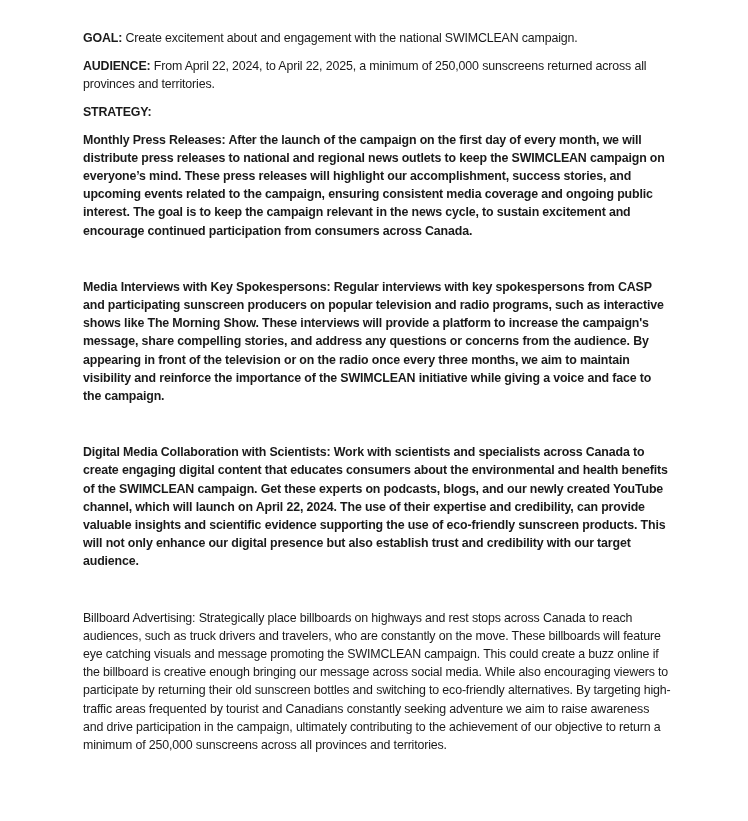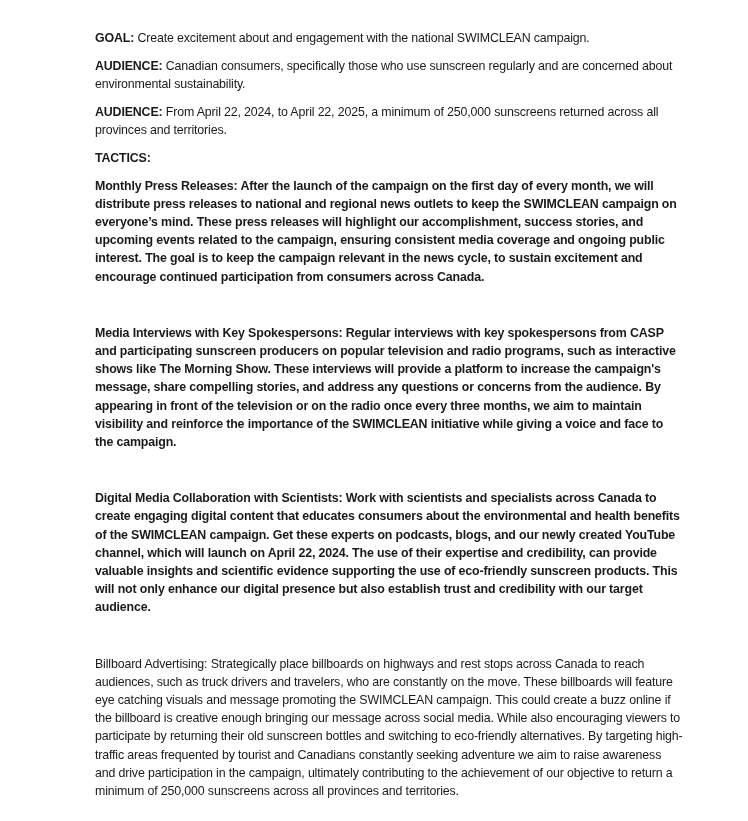--- a/index.html
+++ b/index.html
@@ -10,45 +10,44 @@
     body {
       width: 748px;
       height: 821px;
       overflow: hidden;
       position: relative;
       font-family: "Liberation Sans", sans-serif;
       color: #1a1a1a;
     }
     .doc {
       position: absolute;
-      left: 95px;
+      left: 83px;
       top: 29px;
       width: 588px;
       font-size: 12.4px;
       line-height: 18.2px;
       letter-spacing: -0.15px;
     }
     .doc p {
       margin: 0;
     }
     .label { font-weight: bold; }
     .gap-s { margin-bottom: 9.6px !important; }
     .tactic { margin-bottom: 38px !important; font-weight: bold; }
     .tactics-head { margin-bottom: 9.6px !important; }
   </style>
 </head>
 <body>
 
 <div class="doc">
   <p class="gap-s"><span class="label">GOAL:</span><span> Create excitement about and engagement with the national SWIMCLEAN campaign.</span></p>
 
-  <p class="gap-s"><span class="label">AUDIENCE:</span><span> Canadian consumers, specifically those who use sunscreen regularly and are concerned about environmental sustainability.</span></p>
 
 
   <p class="gap-s"><span class="label">AUDIENCE:</span><span> From April 22, 2024, to April 22, 2025, a minimum of 250,000 sunscreens returned across all provinces and territories.</span></p>
 
-  <p class="tactics-head label">TACTICS:</p>
+  <p class="tactics-head label">STRATEGY:</p>
 
   <p class="tactic">Monthly Press Releases: After the launch of the campaign on the first day of every month, we will distribute press releases to national and regional news outlets to keep the SWIMCLEAN campaign on everyone’s mind. These press releases will highlight our accomplishment, success stories, and upcoming events related to the campaign, ensuring consistent media coverage and ongoing public interest. The goal is to keep the campaign relevant in the news cycle, to sustain excitement and encourage continued participation from consumers across Canada.</p>
   <p class="tactic">Media Interviews with Key Spokespersons: Regular interviews with key spokespersons from CASP and participating sunscreen producers on popular television and radio programs, such as interactive shows like The Morning Show. These interviews will provide a platform to increase the campaign's message, share compelling stories, and address any questions or concerns from the audience. By appearing in front of the television or on the radio once every three months, we aim to maintain visibility and reinforce the importance of the SWIMCLEAN initiative while giving a voice and face to the campaign.</p>
   <p class="tactic">Digital Media Collaboration with Scientists: Work with scientists and specialists across Canada to create engaging digital content that educates consumers about the environmental and health benefits of the SWIMCLEAN campaign. Get these experts on podcasts, blogs, and our newly created YouTube channel, which will launch on April 22, 2024. The use of their expertise and credibility, can provide valuable insights and scientific evidence supporting the use of eco-friendly sunscreen products. This will not only enhance our digital presence but also establish trust and credibility with our target audience.</p>
   <p>Billboard Advertising: Strategically place billboards on highways and rest stops across Canada to reach audiences, such as truck drivers and travelers, who are constantly on the move. These billboards will feature eye catching visuals and message promoting the SWIMCLEAN campaign. This could create a buzz online if the billboard is creative enough bringing our message across social media. While also encouraging viewers to participate by returning their old sunscreen bottles and switching to eco-friendly alternatives. By targeting high-traffic areas frequented by tourist and Canadians constantly seeking adventure we aim to raise awareness and drive participation in the campaign, ultimately contributing to the achievement of our objective to return a minimum of 250,000 sunscreens across all provinces and territories.</p>
 </div>
 
 </body></html>

